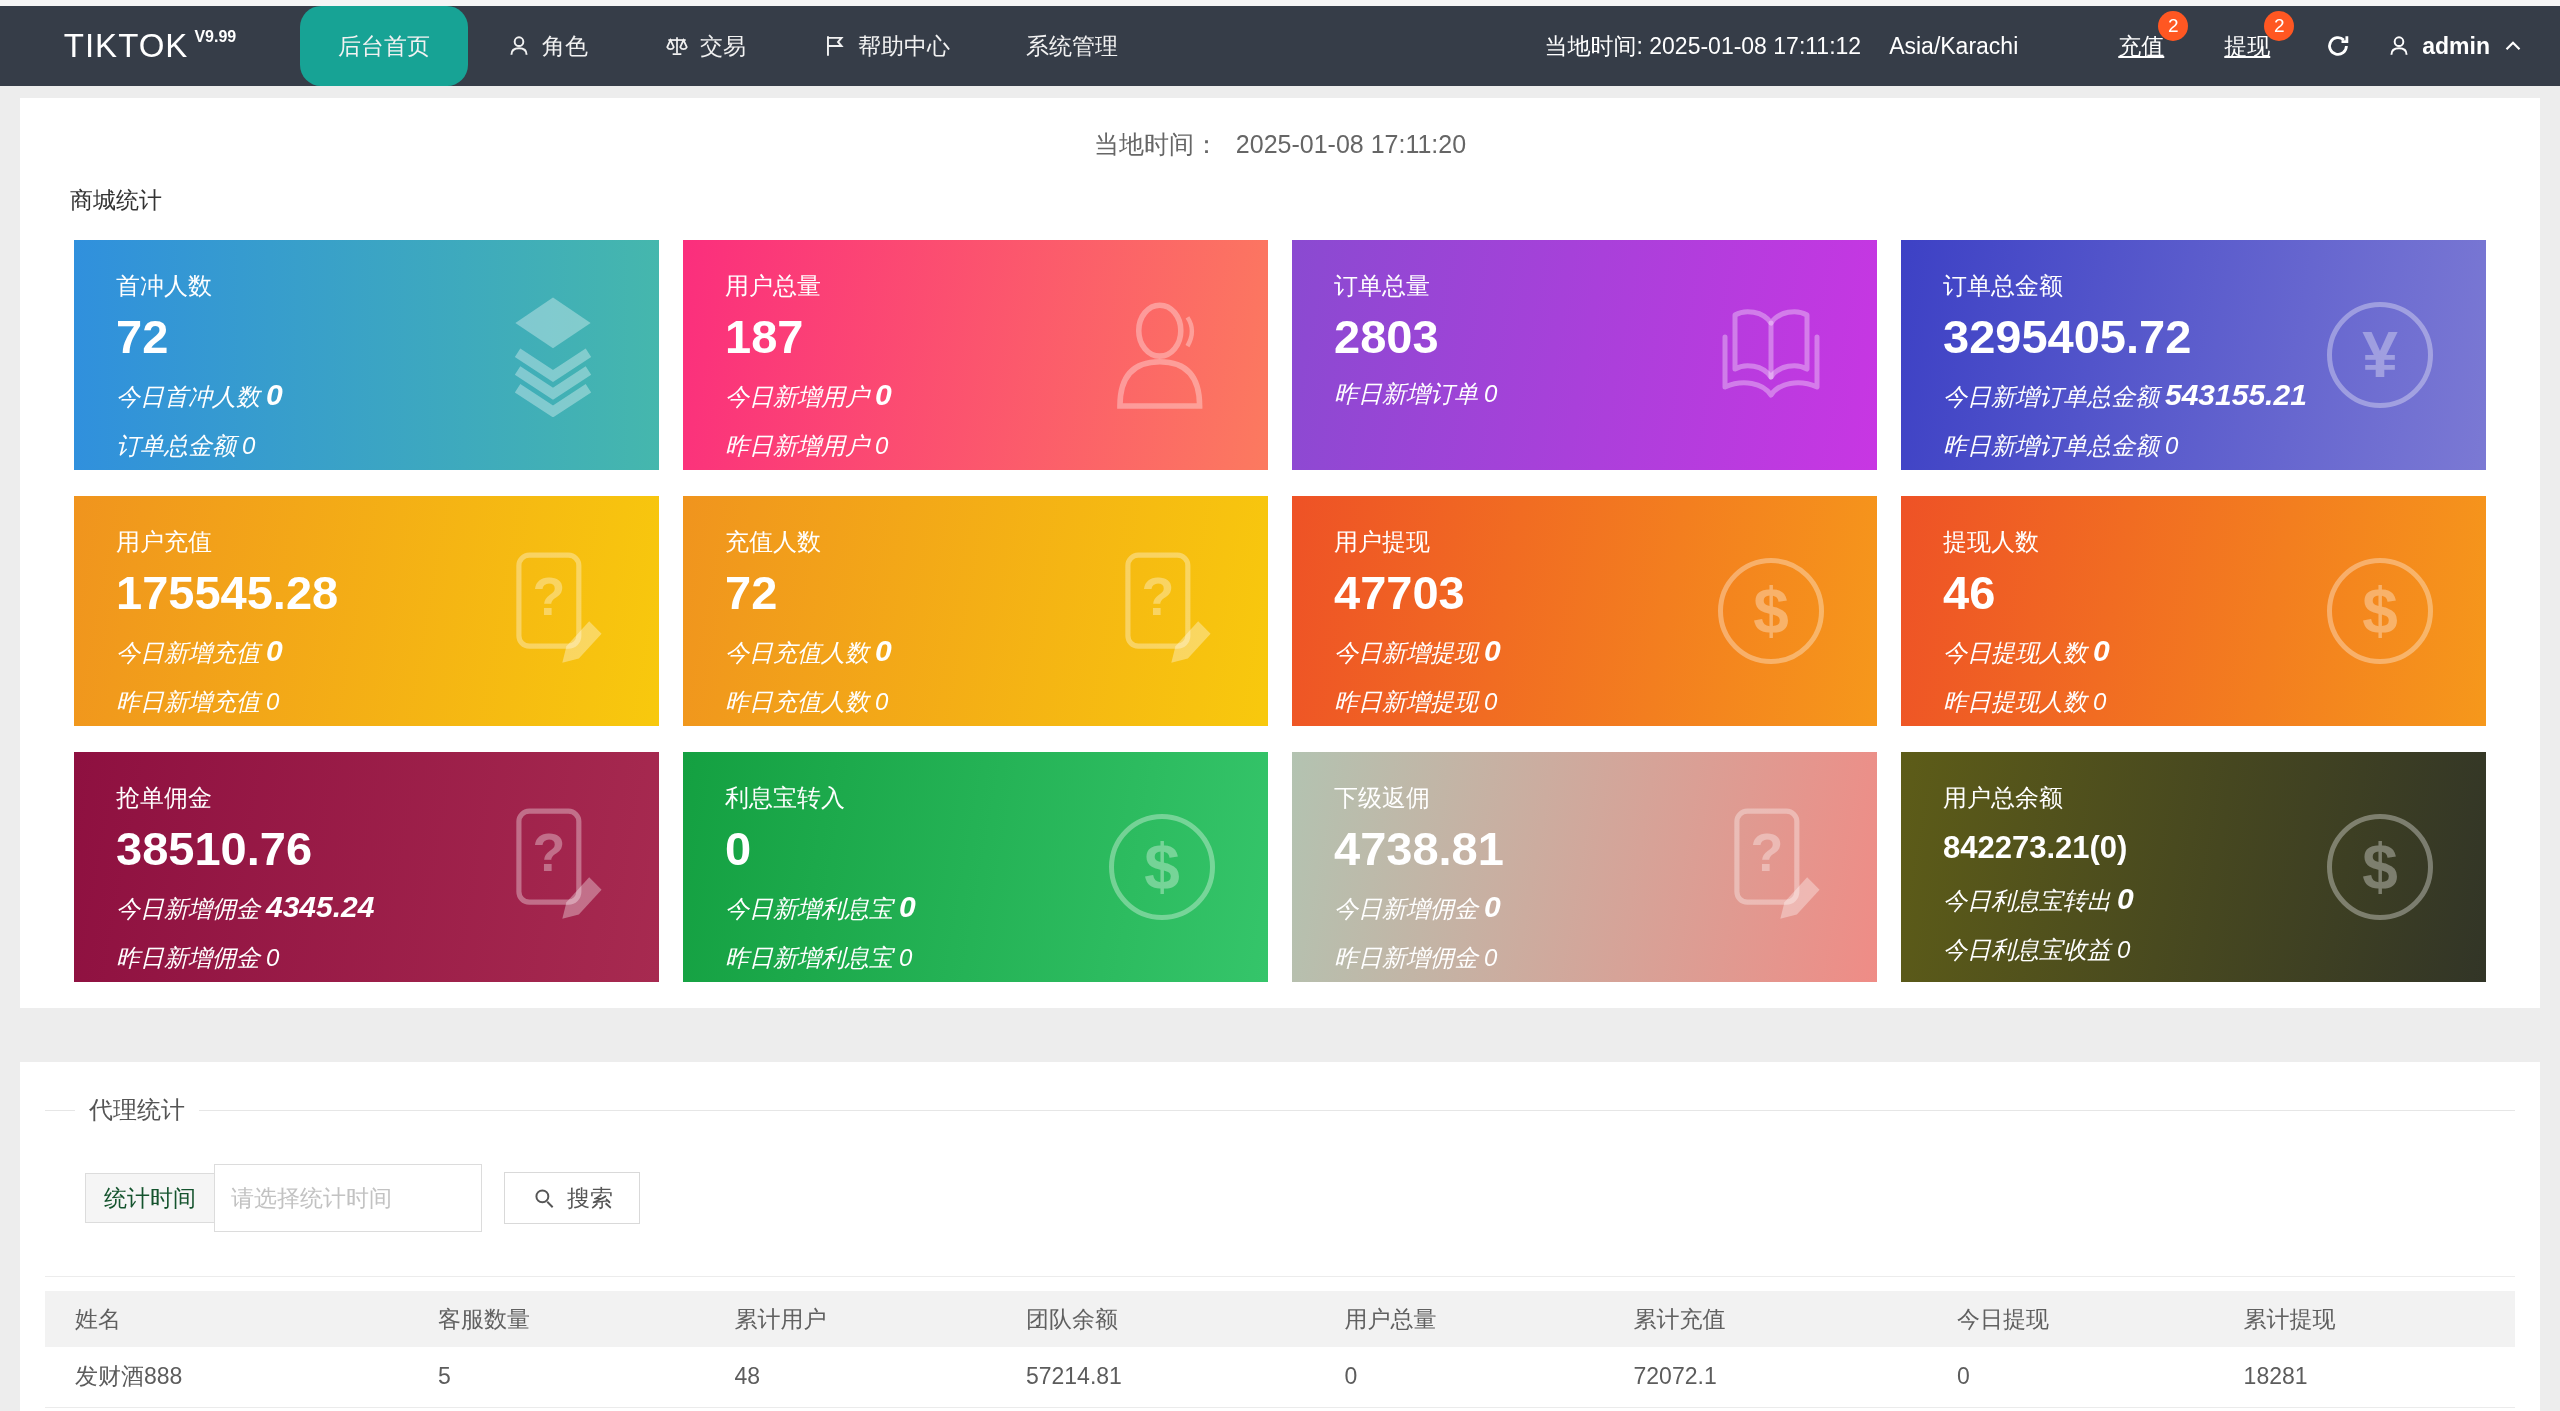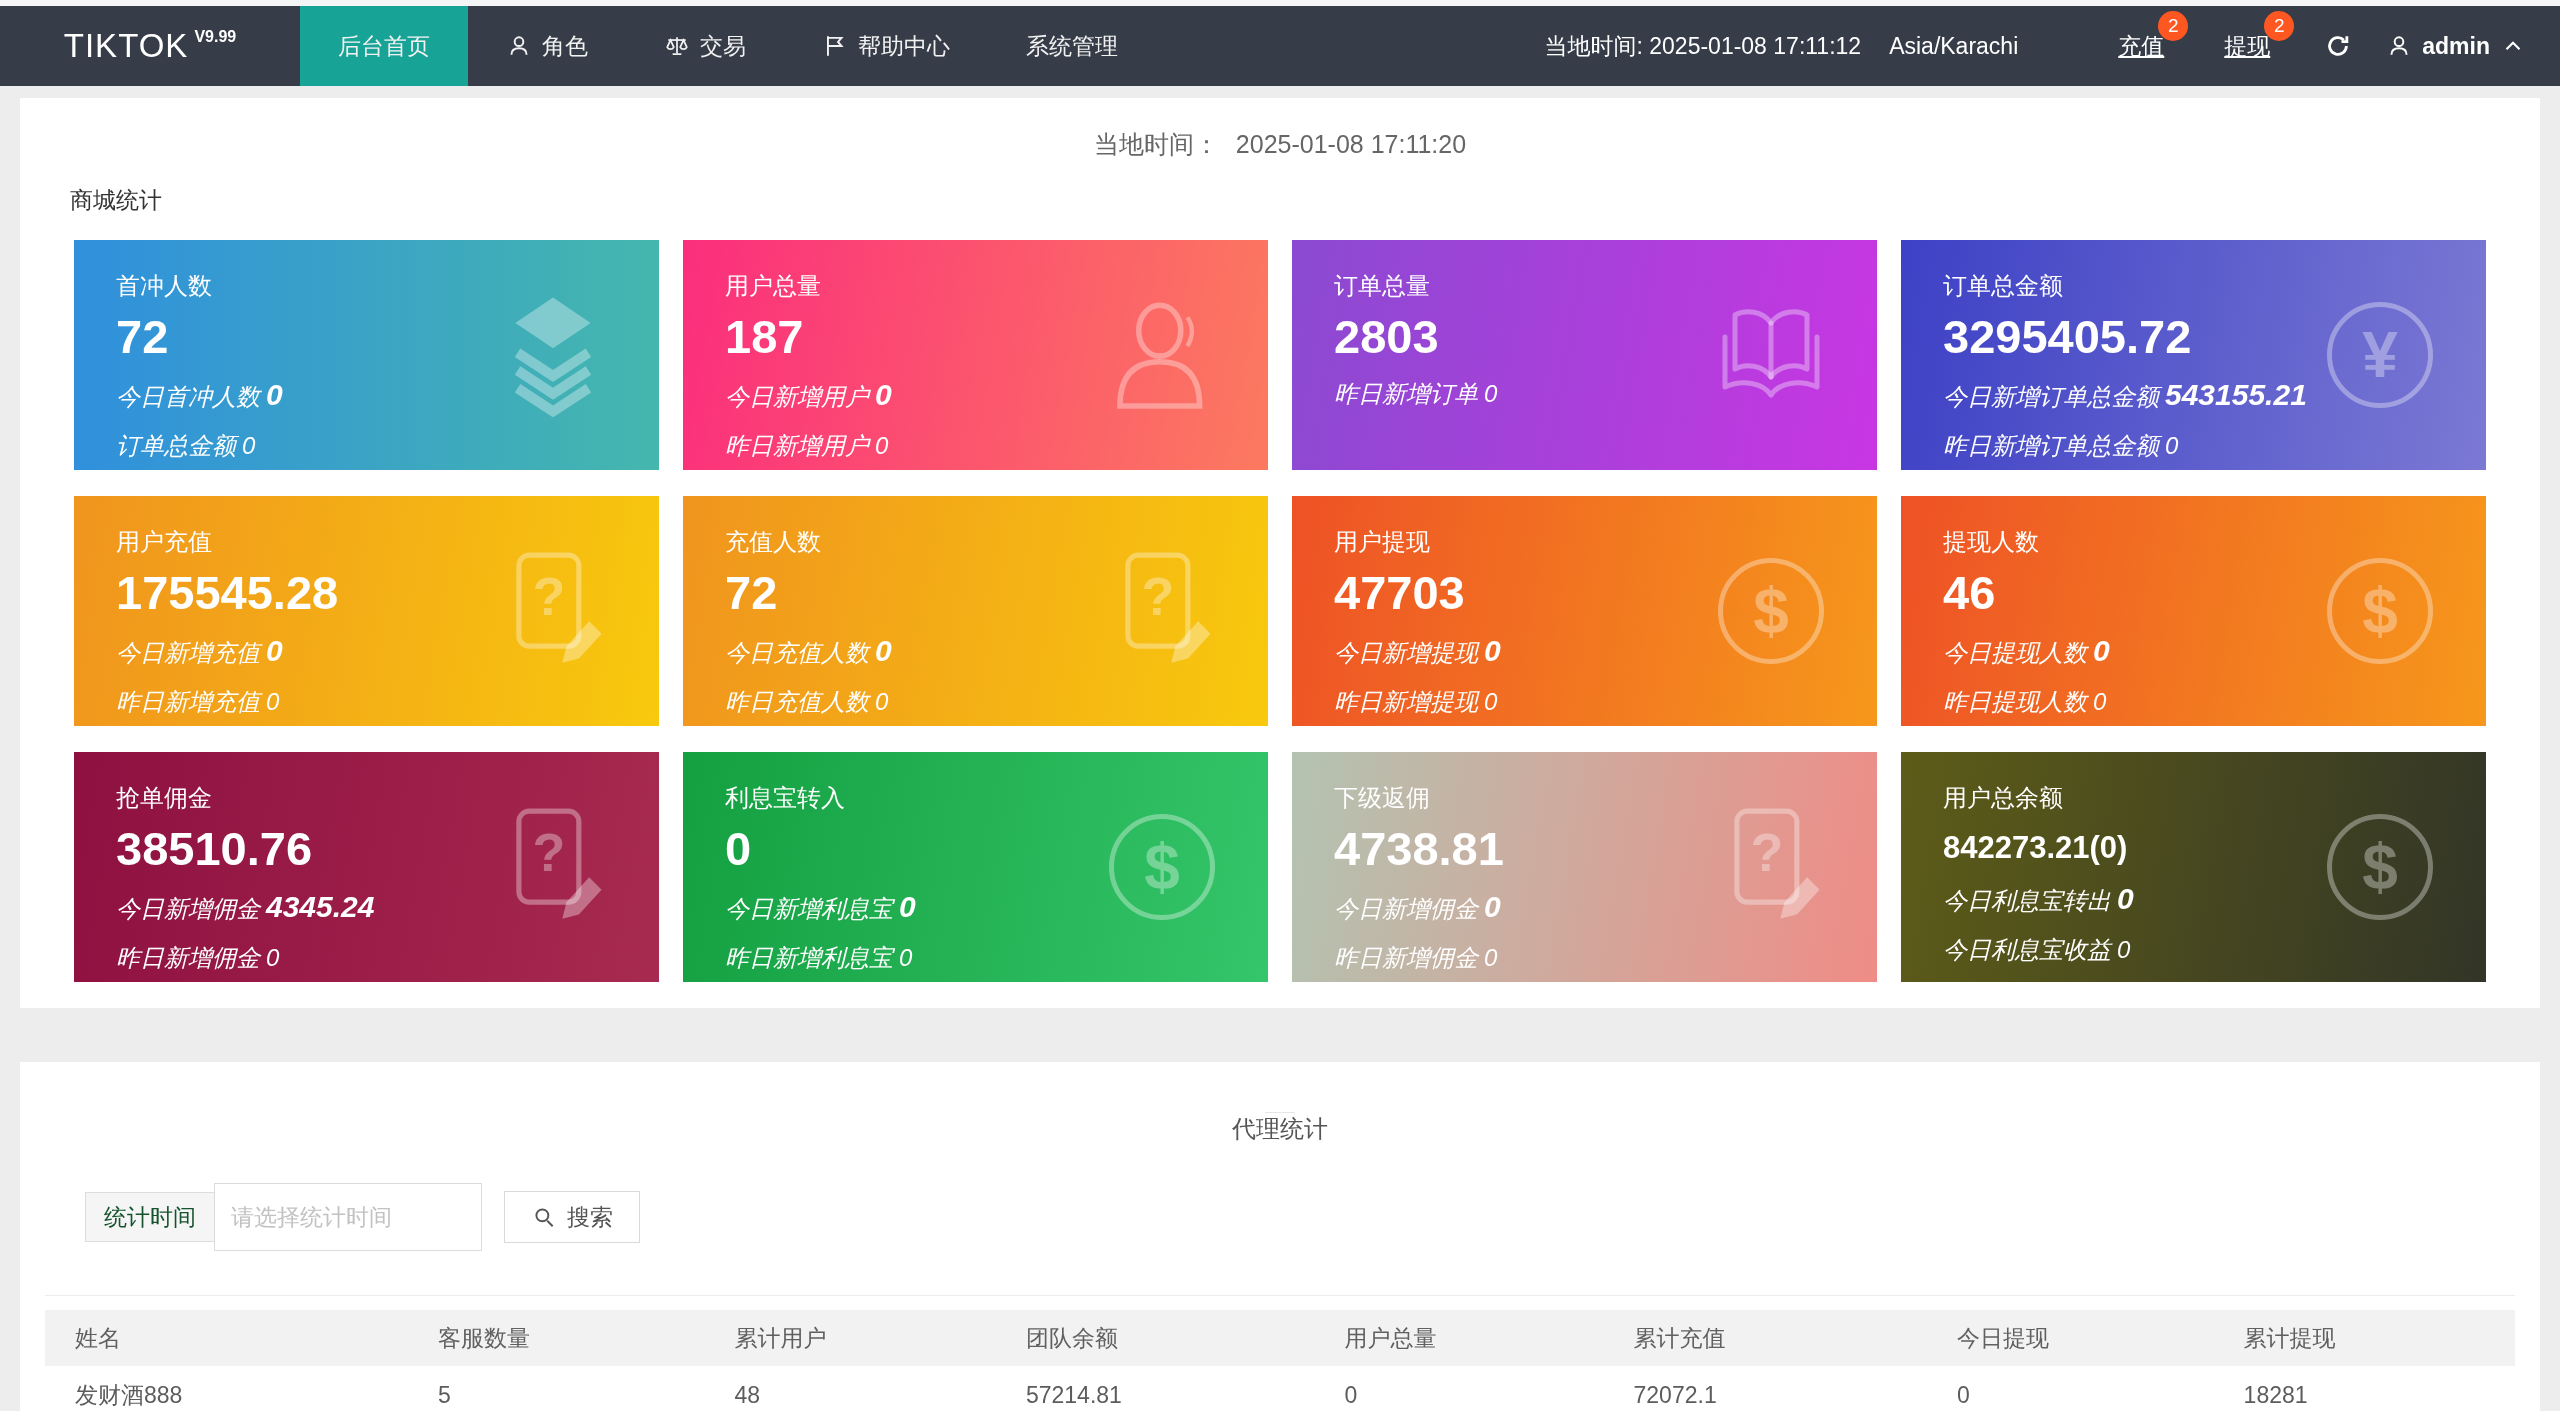--- a/index.html
+++ b/index.html
@@ -18,21 +18,21 @@
     display:flex; align-items:stretch;
   }
   .brand {
     width:300px; display:flex; align-items:center; justify-content:center;
     color:#fff;
   }
   .brand-name { font-size:33px; font-weight:500; letter-spacing:1px; }
   .brand-ver  { font-size:16px; font-weight:700; margin-left:6px; transform:translateY(-9px); }
   .nav-item {
     display:flex; align-items:center; gap:10px;
-    padding:0 38px; font-size:23px; color:#f2f2f2; cursor:pointer;
+    padding:0 38px; font-size:23px; color:#f2f2f2; cursor:pointer;border-radius:21px;
   }
   .nav-item.active { background:#17a395; }
   .nav-item svg { width:26px; height:26px; }
   .nav-right { margin-left:auto; display:flex; align-items:center; padding-right:34px; }
   .nav-time { font-size:23px; margin-right:28px; }
   .nav-tz   { font-size:23px; margin-right:70px; }
   .badge-wrap { position:relative; font-size:23px; margin:0 30px; cursor:pointer;text-decoration:underline; }
   .badge {
     position:absolute; top:-20px; right:-24px;
     min-width:30px; height:30px; line-height:30px; border-radius:50%;
@@ -71,21 +71,21 @@
   }
   .card-icon svg { width:100%; height:100%; }
   .coin {
     width:106px; height:106px; border:5px solid currentColor; border-radius:50%;
     display:flex; align-items:center; justify-content:center;
     font-size:64px; font-weight:700;
   }
 
   
   .panel-2 { margin-top:54px; padding:28px 25px 60px; min-height:360px; }
-  .legend-row { display:flex; align-items:center; margin-top:22px;flex-direction:column; }
+  .legend-row { display:flex; align-items:center; margin-top:4px; }
   .legend-row .line { height:1px; background:#e6e6e6; }
   .legend-row .line.short { width:30px; }
   .legend-row .line.long { flex:1; }
   .legend-text { font-size:24px; color:#555; padding:0 14px; }
 
   .search-row { margin:38px 0 0 40px; display:flex; align-items:center; }
   .addon {
     background:#f5f5f5; border:1px solid #dcdcdc; border-right:none;
     height:50px; line-height:48px; padding:0 18px; font-size:23px; color:#14532d;
   }

